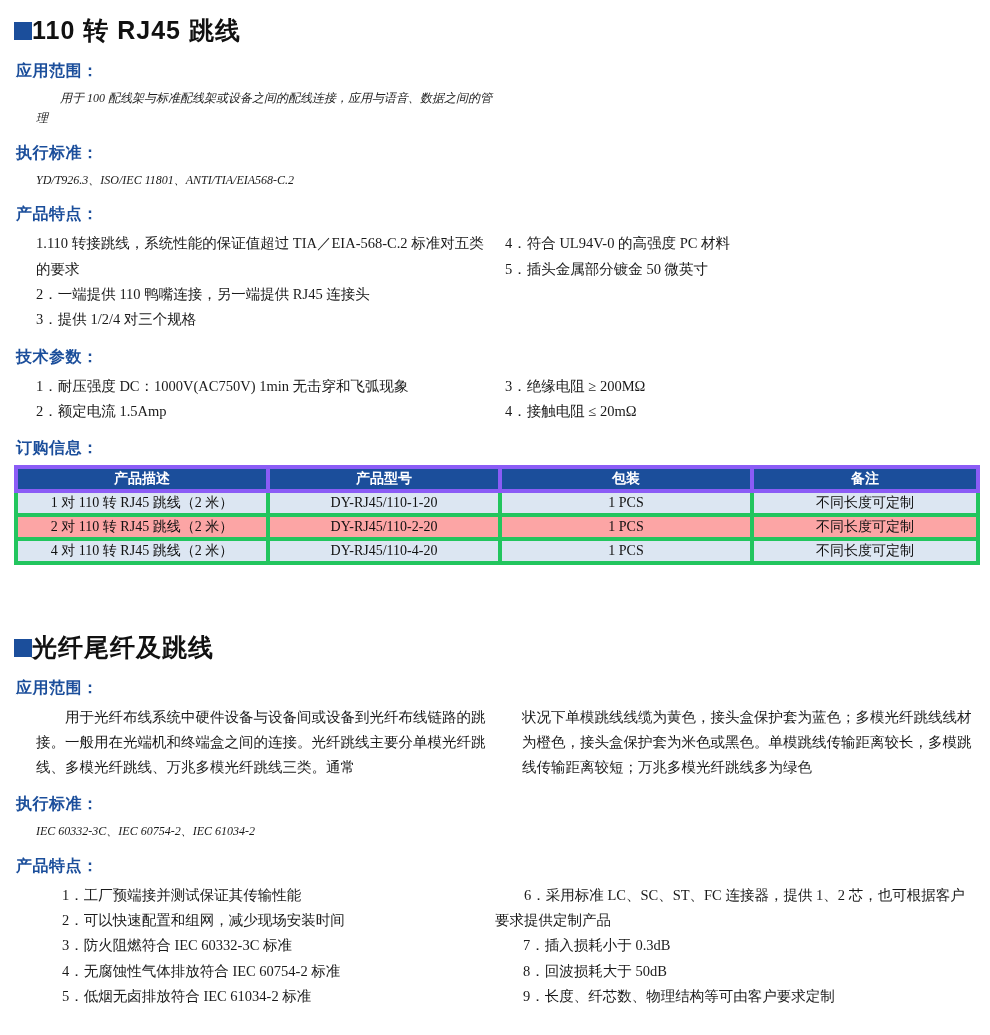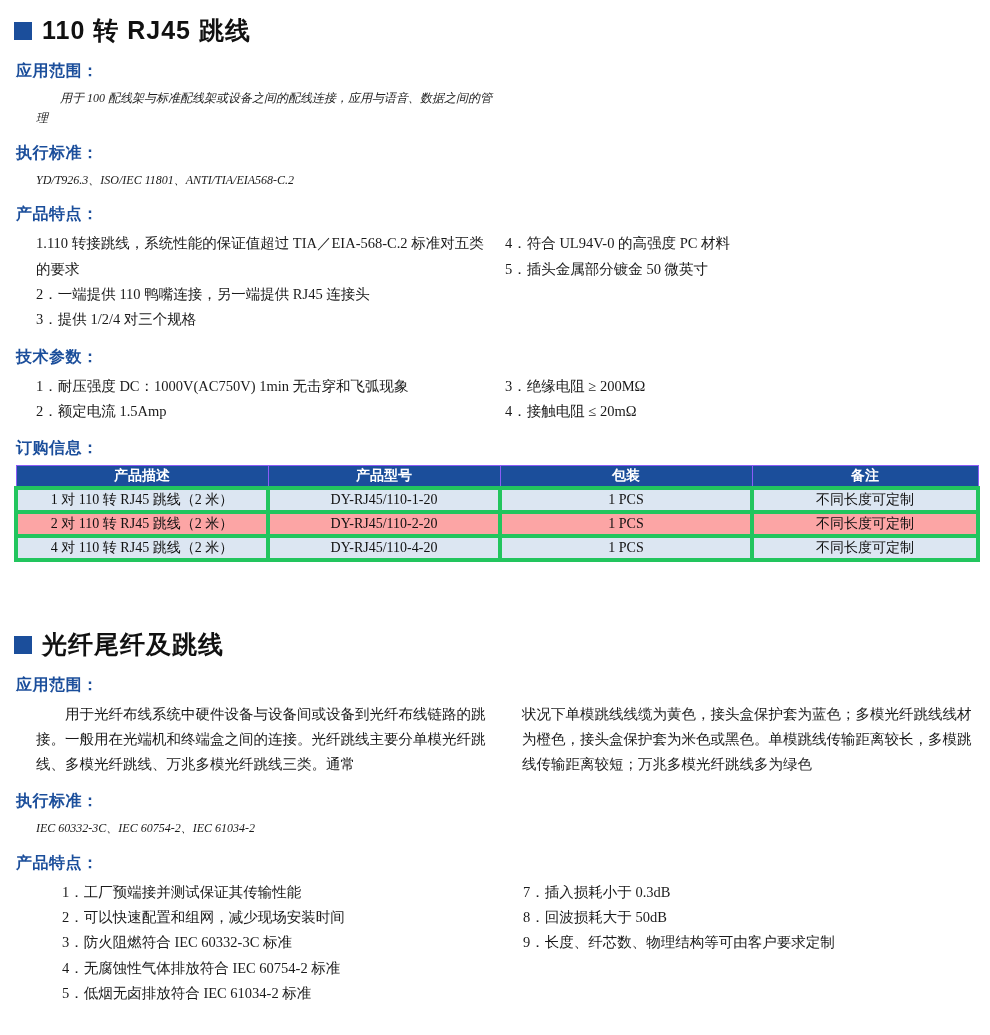--- a/index.html
+++ b/index.html
@@ -18,21 +18,20 @@
   }
   .page {
     padding: 8px 14px 0 14px;
     width: 990px;
   }
 
   
   .sec-title {
     display: flex;
     align-items: center;
-    gap: 10px;
     margin: 6px 0 10px 0;
   }
   .sec-title .sq {
     width: 18px;
     height: 18px;
     background: #1b4e9b;
     display: inline-block;
     flex: 0 0 auto;
   }
   .sec-title .txt {
@@ -84,21 +83,21 @@
     width: 962px;
     margin-top: 4px;
     table-layout: fixed;
   }
   table.order th {
     background: #1b4e9b;
     color: #ffffff;
     font-weight: bold;
     font-size: 14px;
     height: 22px;
-    border: 1px solid #8b5cf6;
+    border: 4px solid #8b5cf6;
     text-align: center;
     font-family: "Liberation Serif", serif;
   }
   table.order td {
     border: 4px solid #22c55e;
     text-align: center;
     font-size: 14px;
     height: 21px;
     color: #111;
   }
@@ -211,19 +210,20 @@
   <div class="sub-head">产品特点：</div>
   <div class="two-col">
     <div class="col" style="padding-left:48px;">
       <div class="list-line wrap">1．工厂预端接并测试保证其传输性能</div>
       <div class="list-line wrap">2．可以快速配置和组网，减少现场安装时间</div>
       <div class="list-line wrap">3．防火阻燃符合 IEC 60332-3C 标准</div>
       <div class="list-line wrap">4．无腐蚀性气体排放符合 IEC 60754-2 标准</div>
       <div class="list-line wrap">5．低烟无卤排放符合 IEC 61034-2 标准</div>
     </div>
     <div class="col" style="padding-left:0px;">
+      <div class="list-line wrap" style="text-indent:2em;">6．采用标准 LC、SC、ST、FC 连接器，提供 1、2 芯，也可根据客户要求提供定制产品</div>
       <div class="list-line wrap" style="padding-left:28px;">7．插入损耗小于 0.3dB</div>
       <div class="list-line wrap" style="padding-left:28px;">8．回波损耗大于 50dB</div>
       <div class="list-line wrap" style="padding-left:28px;">9．长度、纤芯数、物理结构等可由客户要求定制</div>
     </div>
   </div>
 
 </div>
 
 </body></html>

